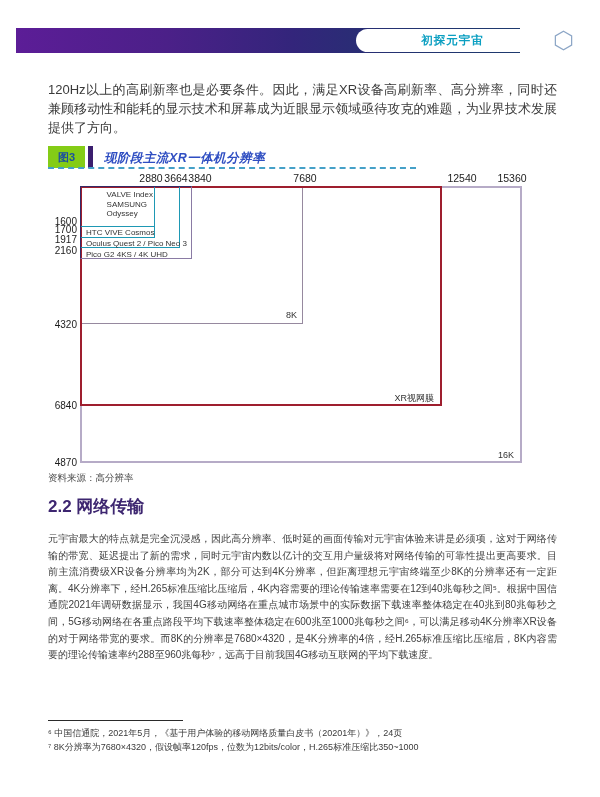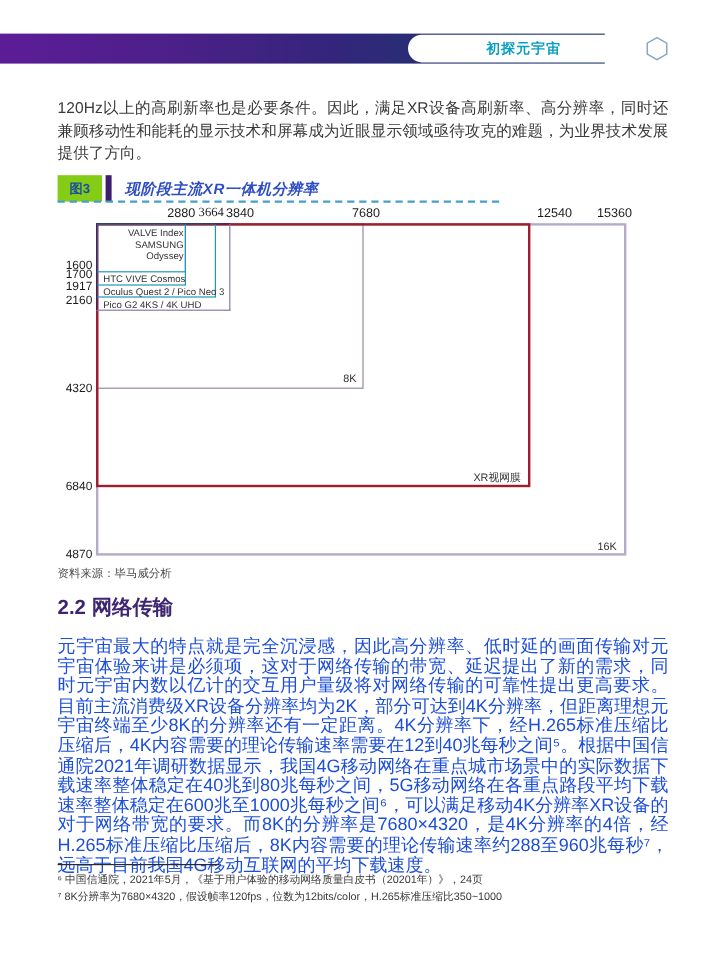--- a/index.html
+++ b/index.html
@@ -1,21 +1,21 @@
 <!DOCTYPE html>
 <html><head>
 <meta charset="utf-8">
 <style>
   * { margin:0; padding:0; box-sizing:border-box; }
   html,body { background:#ffffff; }
   body { font-family:"Liberation Sans","DejaVu Sans",sans-serif; }
   .page { position:relative; width:600px; height:797px; background:#fff; overflow:hidden; }
 
   
-  .header-bar { position:absolute; left:0; top:28px; width:504px; height:25px;
+  .header-bar { position:absolute; left:16px; top:28px; width:504px; height:25px;
     background:linear-gradient(90deg,#5c1d97 0%,#4b2088 30%,#33257b 55%,#223370 78%,#1e3a6e 100%); }
   .header-pill { position:absolute; left:340px; top:1px; width:193px; height:23px;
     background:#ffffff; border-radius:12px; display:flex; align-items:center; justify-content:center; }
   .header-title { color:#0b9fc1; font-size:11.5px; font-weight:bold; letter-spacing:1px; }
   .header-logo { position:absolute; left:537px; top:2px; width:21px; height:21px; }
   .page-number { position:absolute; left:566px; top:0; width:26px; height:25px; color:#ffffff;
     font-size:10.5px; display:flex; align-items:center; justify-content:center; }
 
   
   .intro { position:absolute; left:48px; top:80px; width:509px; font-size:13px; line-height:19px;
@@ -34,22 +34,22 @@
   .cbox { position:absolute; border-style:solid; }
   .xtick { position:absolute; transform:translateX(-50%); font-size:10.5px; color:#1c1c1c; white-space:nowrap; }
   .ytick { position:absolute; width:42px; text-align:right; font-size:10px; color:#1c1c1c; }
   .blabel { position:absolute; font-size:8px; color:#333333; white-space:pre-line; line-height:9.5px; }
   .blabel.big { font-size:9px; }
 
   .source-note { position:absolute; left:48px; top:472px; font-size:9.5px; color:#4a4a4a; }
 
   .section-heading { position:absolute; left:48px; top:495px; font-size:17px; font-weight:bold; color:#3d2670; }
 
-  .body-par { position:absolute; left:48px; top:531px; width:509px; font-size:15px; line-height:16.6px;
-    color:#1d4ed8; text-align:justify; }
+  .body-par { position:absolute; left:48px; top:531px; width:509px; font-size:10px; line-height:16.6px;
+    color:#404040; text-align:justify; }
 
   .fn-divider { position:absolute; left:48px; top:720px; width:135px; border-top:1.5px solid #2a2a2a; }
   .footnotes { position:absolute; left:48px; top:727px; width:509px; font-size:9px; line-height:13.5px; color:#3a3a3a; }
 </style>
 </head>
 <body>
 
 <div class="page">
 
   <div class="header-bar">
@@ -67,51 +67,51 @@
 
   <div class="intro">120Hz以上的高刷新率也是必要条件。因此，满足XR设备高刷新率、高分辨率，同时还兼顾移动性和能耗的显示技术和屏幕成为近眼显示领域亟待攻克的难题，为业界技术发展提供了方向。</div>
 
   <div class="fig-chip">图3</div>
   <div class="fig-bar"></div>
   <div class="fig-title">现阶段主流XR一体机分辨率</div>
   <div class="fig-dash"></div>
 
   <div class="chart" id="chart">
       <div class="cbox" style="left: 80px; top: 186px; width: 75px; height: 41px; border-width: 1px; border-color: rgb(30, 152, 180); z-index: 4;"></div>
-      <div class="blabel" style="right: 447px; text-align: right; top: 190px; z-index: 8;">VALVE Index
+      <div class="blabel" style="right: 447px; top: 190px; z-index: 8;">VALVE Index
 SAMSUNG
 Odyssey</div>
       <div class="cbox" style="left: 80px; top: 186px; width: 75px; height: 52px; border-width: 1px; border-color: rgb(30, 152, 180); z-index: 4;"></div>
       <div class="blabel" style="left: 86px; top: 228px; z-index: 8;">HTC VIVE Cosmos</div>
       <div class="cbox" style="left: 80px; top: 186px; width: 100px; height: 62px; border-width: 1px; border-color: rgb(30, 152, 180); z-index: 4;"></div>
       <div class="blabel" style="left: 86px; top: 239px; z-index: 8;">Oculus Quest 2 / Pico Neo 3</div>
       <div class="cbox" style="left: 80px; top: 186px; width: 112px; height: 73px; border-width: 1px; border-color: rgb(54, 42, 102) rgb(138, 123, 164) rgb(138, 123, 164) rgb(54, 42, 102); z-index: 5;"></div>
       <div class="blabel" style="left: 86px; top: 250px; z-index: 8;">Pico G2 4KS / 4K UHD</div>
       <div class="cbox" style="left: 80px; top: 186px; width: 223px; height: 138px; border-width: 1px; border-color: rgb(150, 137, 159); z-index: 2;"></div>
       <div class="blabel big" style="right: 303px; text-align: right; top: 311px; z-index: 8;">8K</div>
       <div class="cbox" style="left: 80px; top: 186px; width: 362px; height: 220px; border-width: 2px; border-color: rgb(158, 30, 46); z-index: 3;"></div>
       <div class="blabel big" style="right: 166px; text-align: right; top: 394px; z-index: 8;">XR视网膜</div>
       <div class="cbox" style="left: 80px; top: 186px; width: 442px; height: 277px; border-width: 2px; border-color: rgb(182, 171, 199); z-index: 1;"></div>
       <div class="blabel big" style="right: 86px; text-align: right; top: 451px; z-index: 8;">16K</div>
       <div class="xtick" style="left: 151px; top: 172px;">2880</div>
-      <div class="xtick" style="left: 176px; top: 172px; font-family: Liberation Serif, serif;">3664</div>
+      <div class="xtick" style="left: 176px; top: 172px;">3664</div>
       <div class="xtick" style="left: 200px; top: 172px;">3840</div>
       <div class="xtick" style="left: 305px; top: 172px;">7680</div>
       <div class="xtick" style="left: 462px; top: 172px;">12540</div>
       <div class="xtick" style="left: 512px; top: 172px;">15360</div>
       <div class="ytick" style="left: 35px; top: 216px;">1600</div>
       <div class="ytick" style="left: 35px; top: 224px;">1700</div>
       <div class="ytick" style="left: 35px; top: 234px;">1917</div>
       <div class="ytick" style="left: 35px; top: 245px;">2160</div>
       <div class="ytick" style="left: 35px; top: 319px;">4320</div>
       <div class="ytick" style="left: 35px; top: 400px;">6840</div>
       <div class="ytick" style="left: 35px; top: 457px;">4870</div>
     </div>
 
-  <div class="source-note">资料来源：毕马威分析</div>
+  <div class="source-note">资料来源：高分辨率</div>
 
   <div class="section-heading">2.2 网络传输</div>
 
   <div class="body-par">元宇宙最大的特点就是完全沉浸感，因此高分辨率、低时延的画面传输对元宇宙体验来讲是必须项，这对于网络传输的带宽、延迟提出了新的需求，同时元宇宙内数以亿计的交互用户量级将对网络传输的可靠性提出更高要求。目前主流消费级XR设备分辨率均为2K，部分可达到4K分辨率，但距离理想元宇宙终端至少8K的分辨率还有一定距离。4K分辨率下，经H.265标准压缩比压缩后，4K内容需要的理论传输速率需要在12到40兆每秒之间⁵。根据中国信通院2021年调研数据显示，我国4G移动网络在重点城市场景中的实际数据下载速率整体稳定在40兆到80兆每秒之间，5G移动网络在各重点路段平均下载速率整体稳定在600兆至1000兆每秒之间⁶，可以满足移动4K分辨率XR设备的对于网络带宽的要求。而8K的分辨率是7680×4320，是4K分辨率的4倍，经H.265标准压缩比压缩后，8K内容需要的理论传输速率约288至960兆每秒⁷，远高于目前我国4G移动互联网的平均下载速度。</div>
 
   <div class="fn-divider"></div>
   <div class="footnotes">
     <div>⁶ 中国信通院，2021年5月，《基于用户体验的移动网络质量白皮书（20201年）》，24页</div>
     <div>⁷ 8K分辨率为7680×4320，假设帧率120fps，位数为12bits/color，H.265标准压缩比350~1000</div>
   </div>

